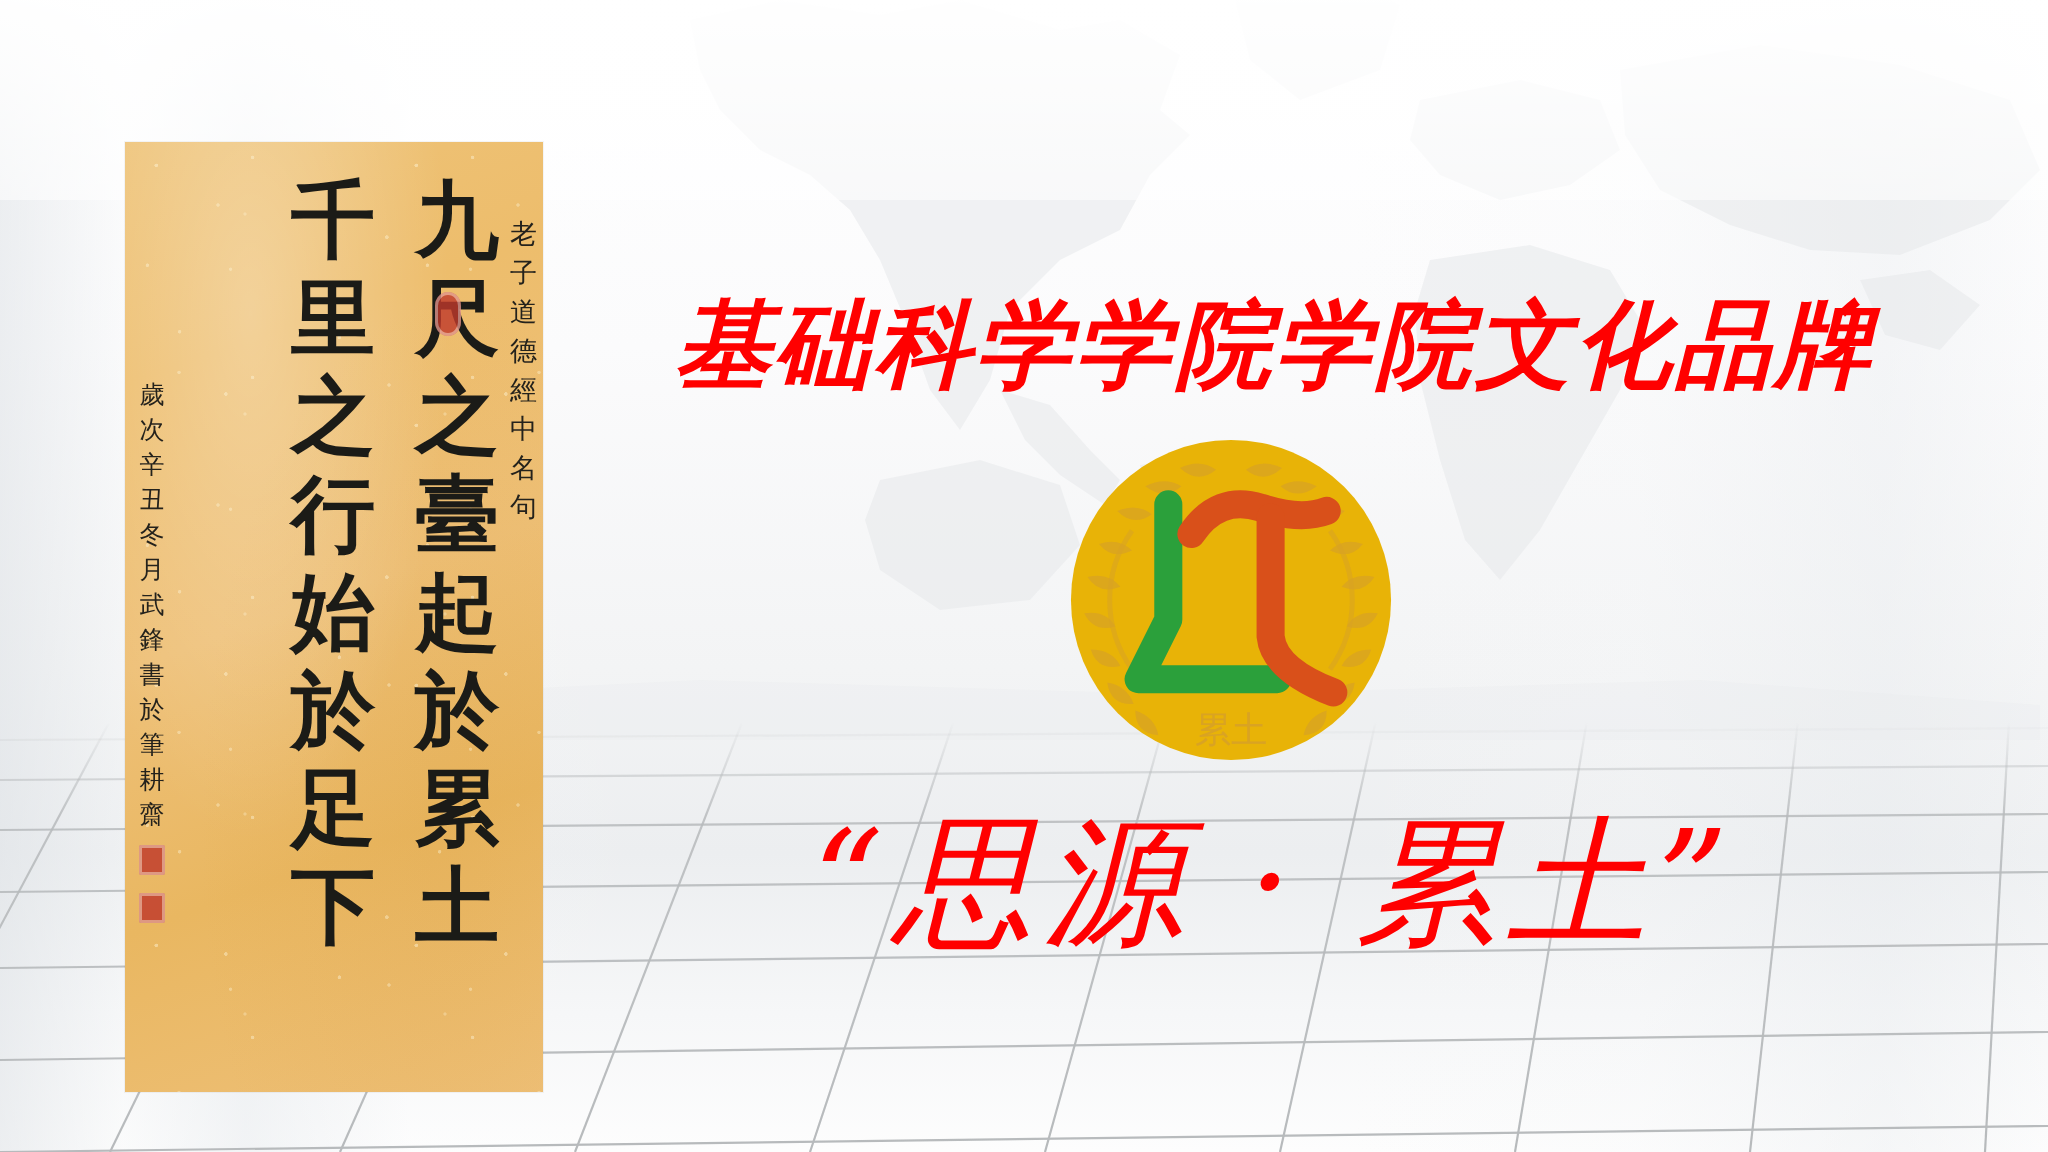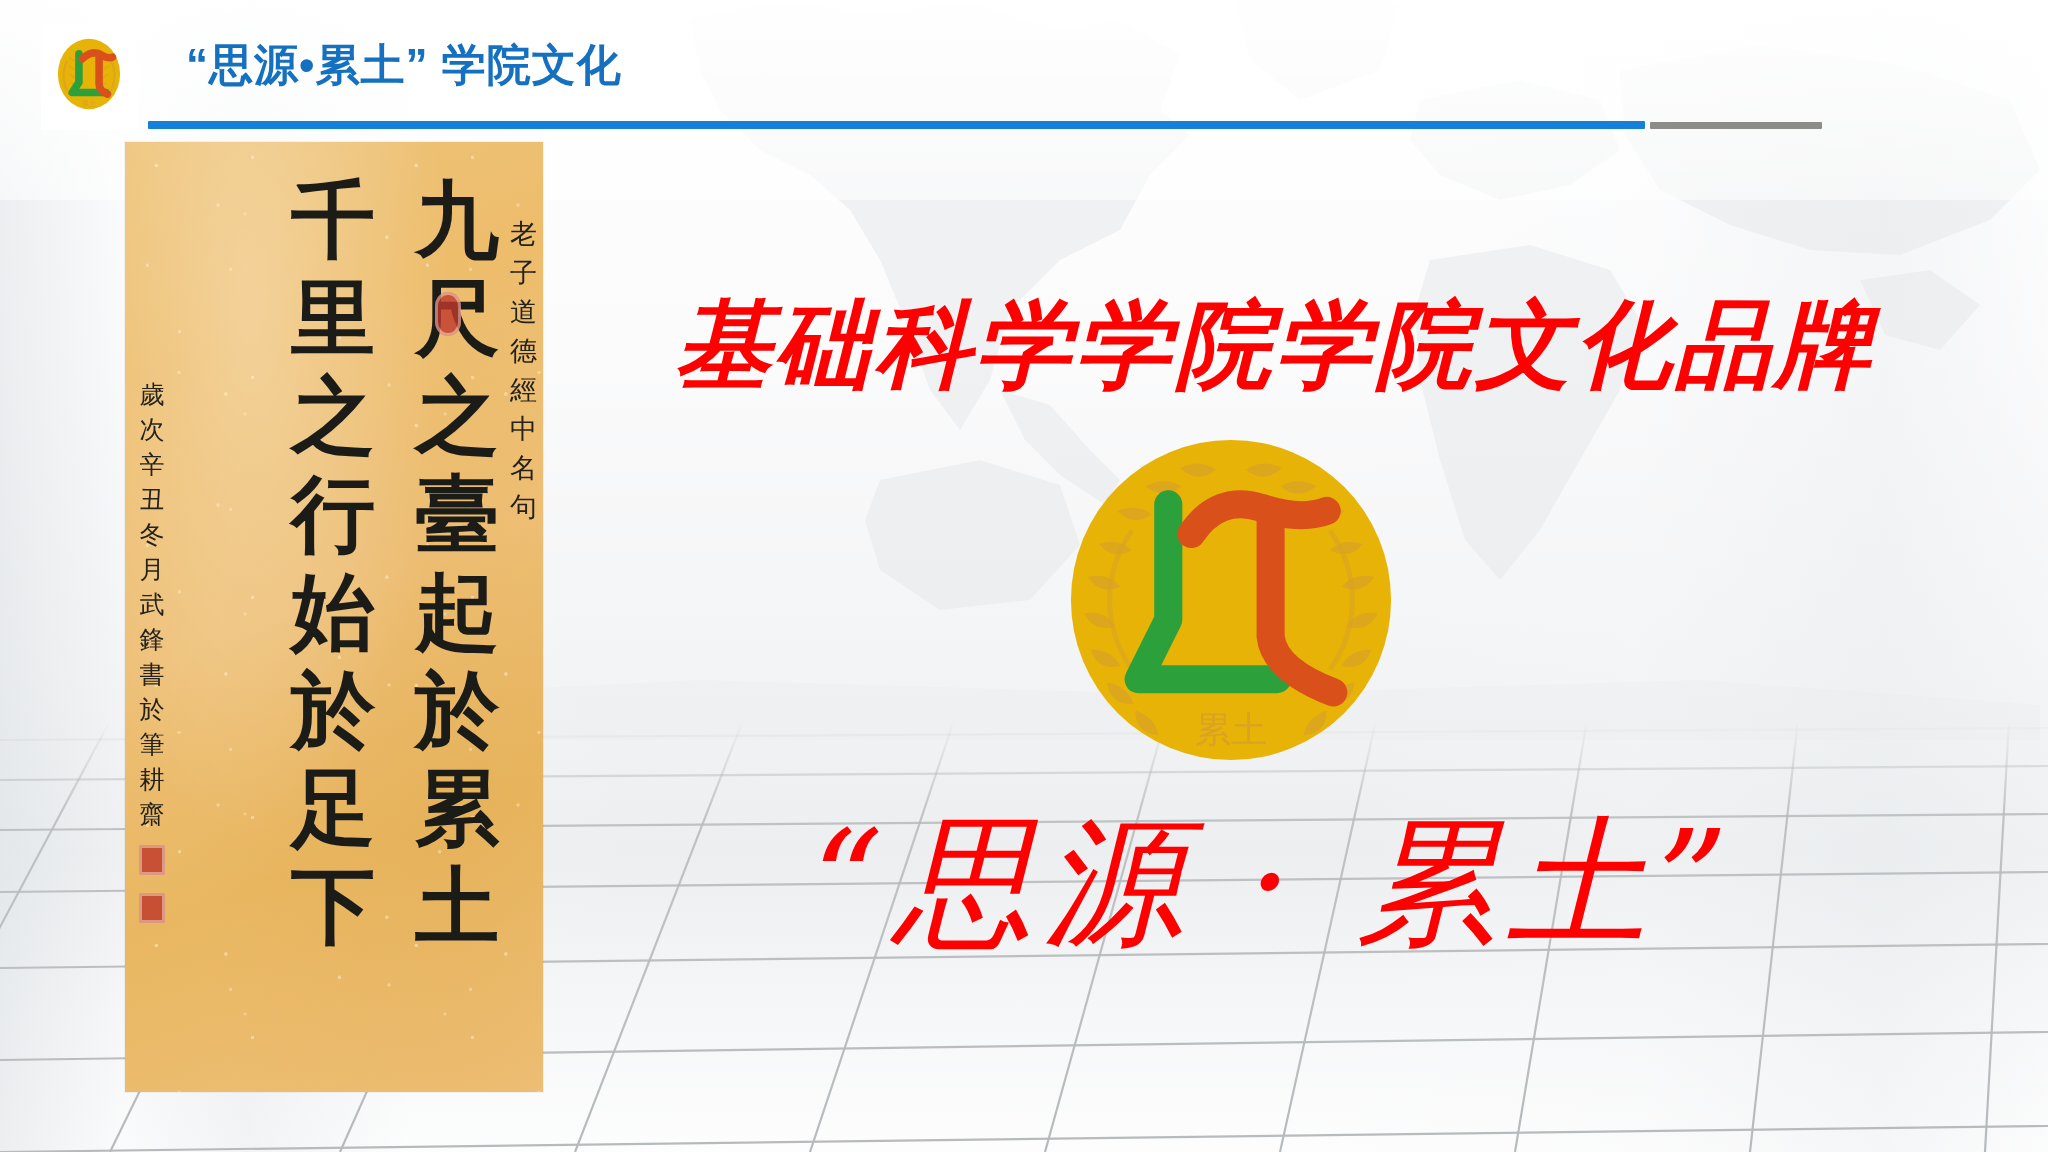--- a/index.html
+++ b/index.html
@@ -238,46 +238,20 @@
         <line x1="1590" y1="-20" x2="1515" y2="430"></line>
         <line x1="1800" y1="-20" x2="1750" y2="430"></line>
         <line x1="2010" y1="-20" x2="1985" y2="430"></line>
         <line x1="2220" y1="-20" x2="2220" y2="430"></line>
       </g>
     </svg>
   </div>
 
   <div id="bg-topwash"></div>
 
-  <div id="header">
-
-    <div id="logo-box">
-      <span class="emblem">
-        <svg viewBox="0 0 100 100" aria-hidden="true">
-          <ellipse cx="50" cy="50" rx="37" ry="42" fill="#E8B307"></ellipse>
-          <g stroke="#D9A323" stroke-width="2.4" fill="none" opacity=".85">
-            <path d="M24 34 A32 36 0 0 0 24 70"></path>
-            <path d="M76 34 A32 36 0 0 1 76 70"></path>
-          </g>
-          <g stroke="#D9A323" stroke-width="2" fill="none" opacity=".7">
-            <path d="M26 30 l7 5 M26 40 l7 5 M27 50 l7 5 M29 60 l7 5 M33 69 l7 5"></path>
-            <path d="M74 30 l-7 5 M74 40 l-7 5 M73 50 l-7 5 M71 60 l-7 5 M67 69 l-7 5"></path>
-          </g>
-          <path d="M38 26 L38 60 L30 72 L70 72" stroke="#2BA03B" stroke-width="9" fill="none" stroke-linecap="round" stroke-linejoin="round"></path>
-          <path d="M42 32 Q54 20 66 28 Q74 32 78 30 M62 28 L62 62 Q62 70 72 74" stroke="#D9501A" stroke-width="9" fill="none" stroke-linecap="round" stroke-linejoin="round"></path>
-          <text x="50" y="88" font-size="9" fill="#D9A323" text-anchor="middle" font-family="DejaVu Serif, serif">累土</text>
-        </svg>
-      </span>
-    </div>
-
-    <div id="header-title">“思源•累土” 学院文化</div>
-
-    <div id="divider-blue"></div>
-    <div id="divider-gray"></div>
-  </div>
 
   <div id="scroll">
     <div class="speckle"></div>
 
     <div class="col" id="col-main-1">
       <span>九</span>
       <span>尺</span>
       <span>之</span>
       <span>臺</span>
       <span>起</span>

